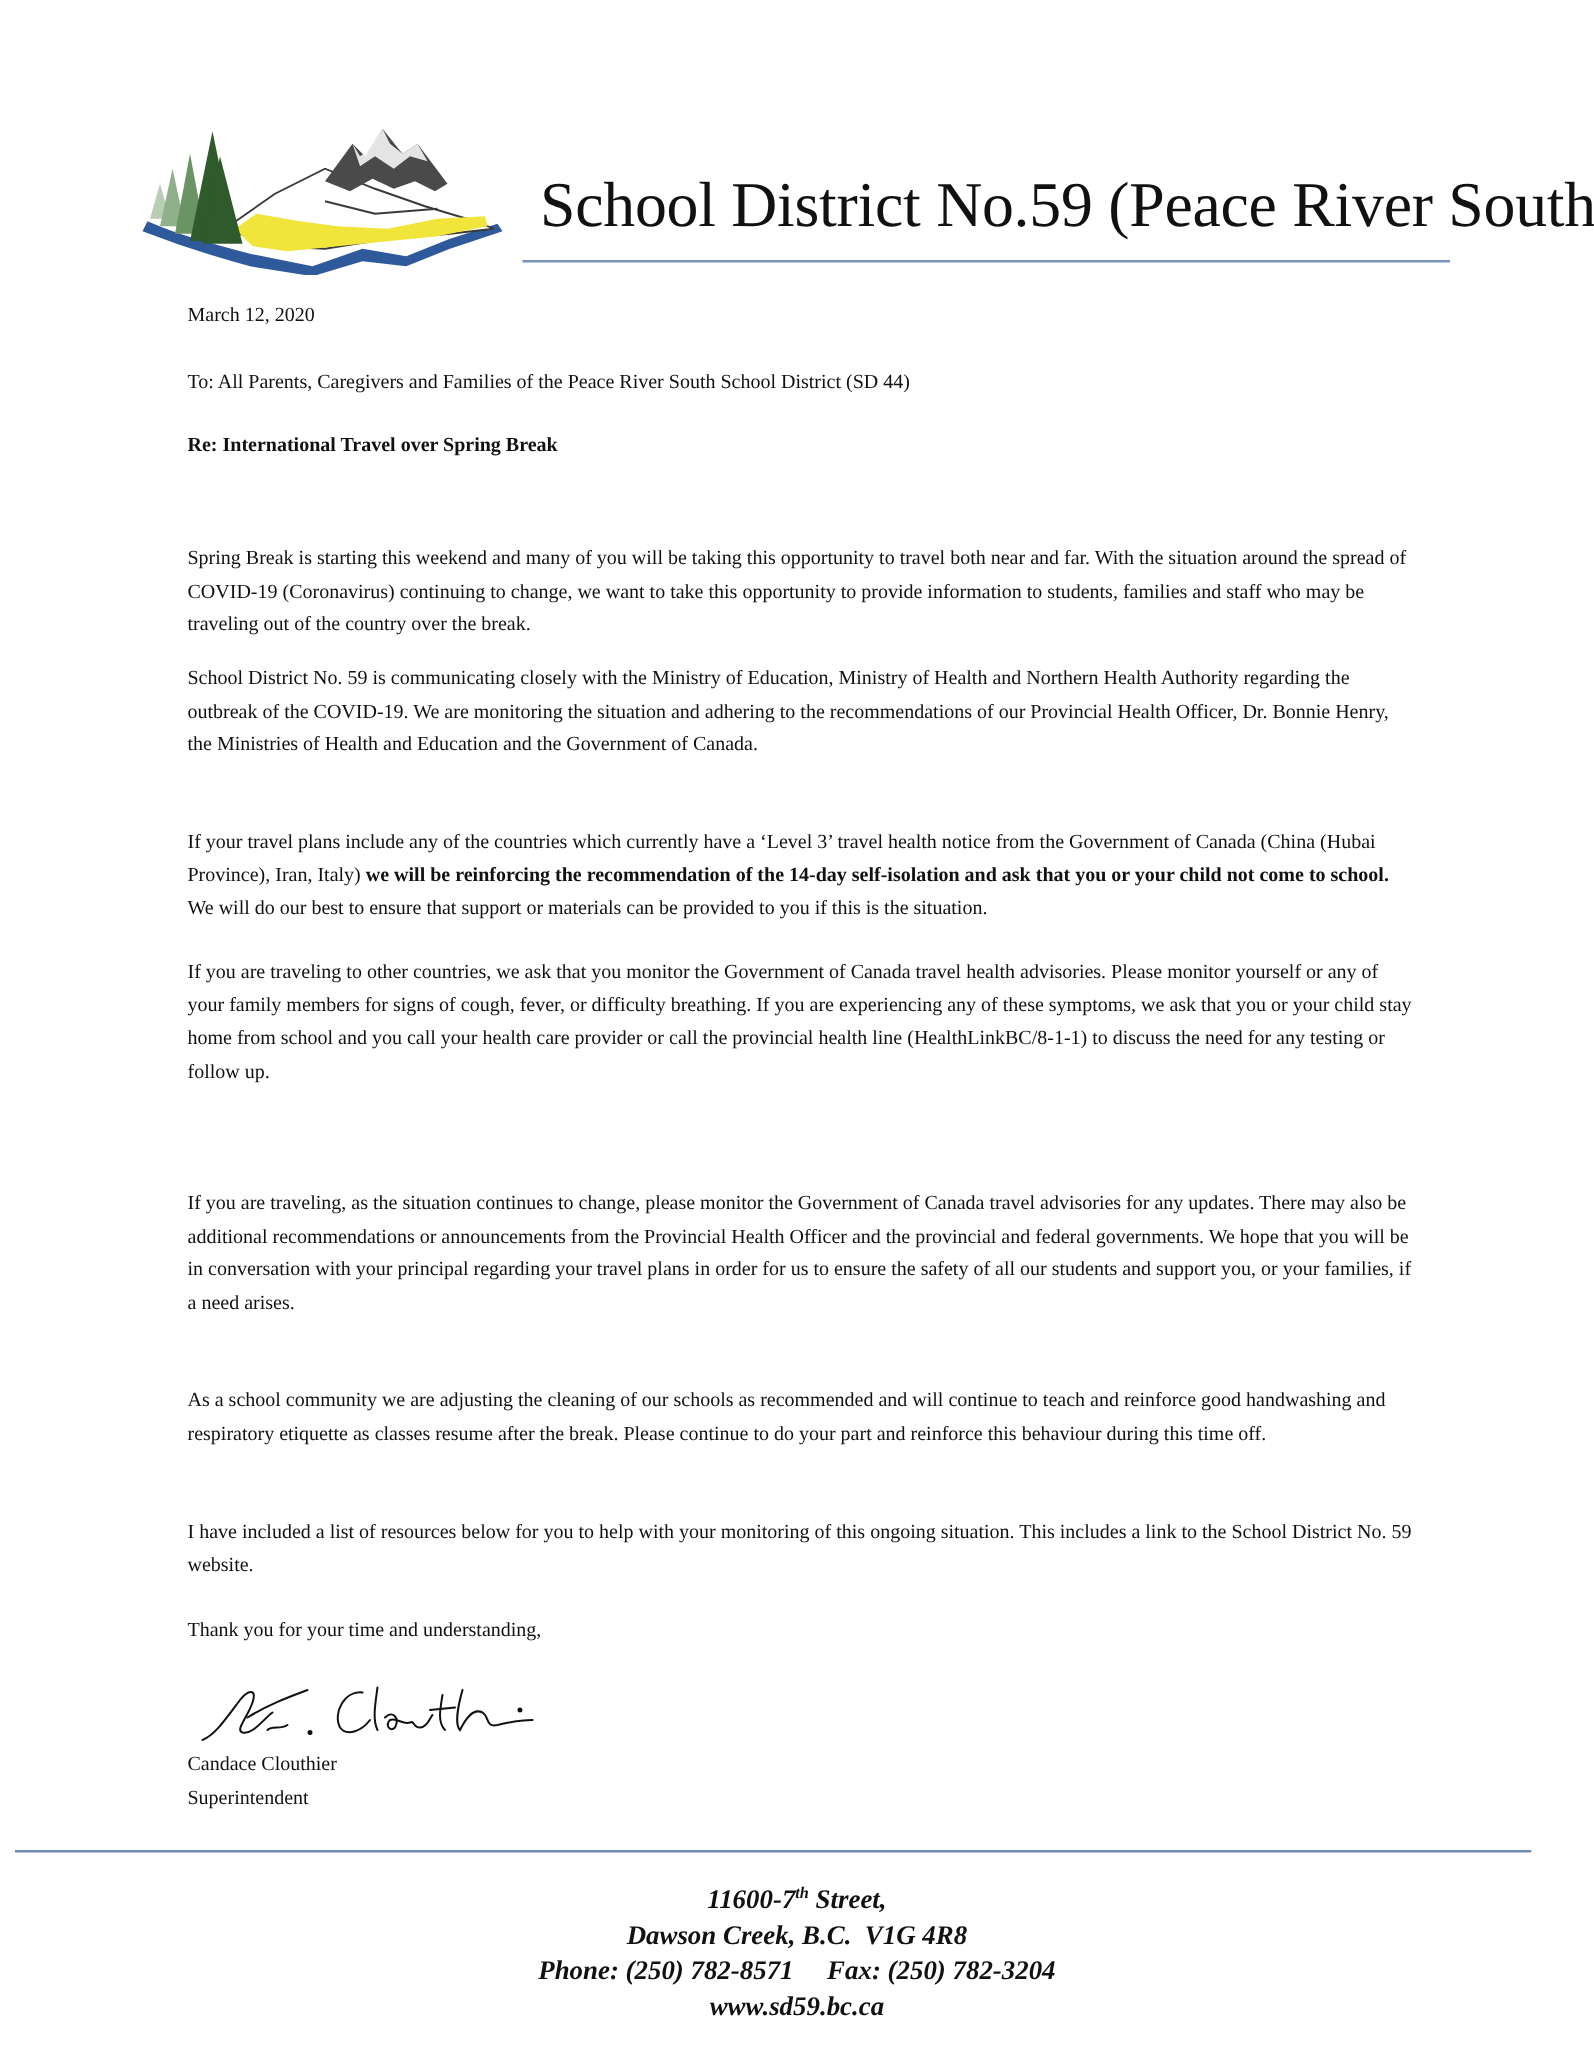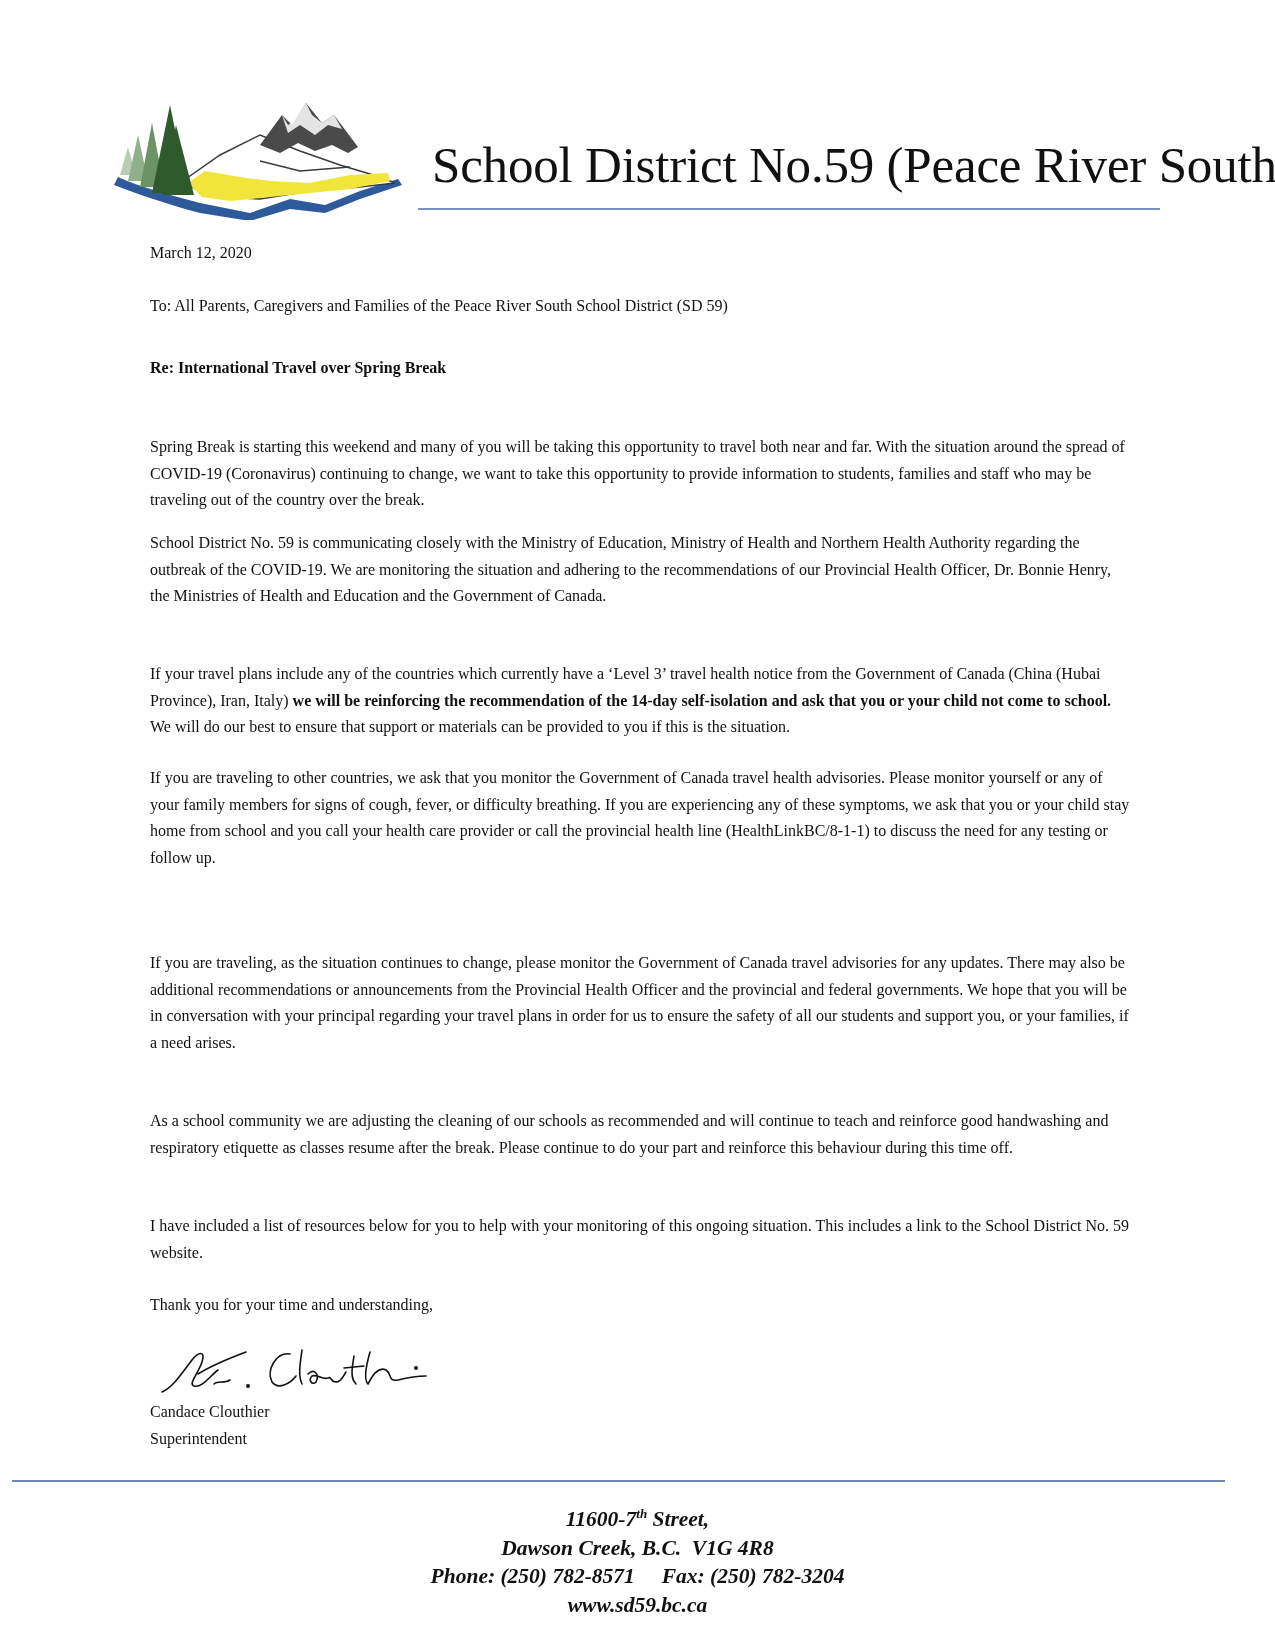--- a/index.html
+++ b/index.html
@@ -6,21 +6,21 @@
     body { width: 1275px; height: 1650px; position: relative; overflow: hidden;
            font-family: "Liberation Serif", "DejaVu Serif", serif; color: #111111; }
     .logo { position: absolute; left: 110px; top: 95px; width: 300px; height: 125px; }
     .title { position: absolute; left: 432px; top: 142px; font-size: 51px; line-height: 46px;
              white-space: nowrap; letter-spacing: -0.2px; }
     .rule-top { position: absolute; left: 418px; top: 208px; width: 742px; height: 2px; background: #7a93bc; }
     .body-text { position: absolute; left: 150px; width: 980px; font-size: 16px; line-height: 26.5px; }
     .body-text p { margin: 0; }
     .date { top: 240px; }
     .to { top: 293px; }
-    .re { top: 355px; font-weight: bold; }
+    .re { top: 344px; font-weight: bold; }
     .p1 { top: 398px; margin-top: 36px; }
     .p2 { top: 530px; }
     .p3 { top: 661px; }
     .p4 { top: 765px; }
     .p5 { top: 950px; }
     .p6 { top: 1108px; }
     .p7 { top: 1213px; }
     .thanks { top: 1292px; }
     .sig { position: absolute; left: 158px; top: 1340px; width: 290px; height: 58px; }
     .name { top: 1399px; }
@@ -53,21 +53,21 @@
     <path d="M30 92 L 42 28 L 54 92 Z" fill="#6b9465"></path>
     <path d="M42 98 L 60 10 L 78 98 Z" fill="#2f5a2c"></path>
     <path d="M52 100 L 66 30 L 84 100 Z" fill="#2f5a2c"></path>
   </svg>
 </div>
 
 <div class="title">School District No.59 (Peace River South)</div>
 <div class="rule-top"></div>
 
 <div class="body-text date">March 12, 2020</div>
-<div class="body-text to">To:  All Parents, Caregivers and Families of the Peace River South School District (SD 59)</div>
+<div class="body-text to">To:  All Parents, Caregivers and Families of the Peace River South School District (SD 44)</div>
 <div class="body-text re">Re:  International Travel over Spring Break</div>
 
 <div class="body-text p1">
   <p>Spring Break is starting this weekend and many of you will be taking this opportunity to travel both near and far.  With the situation around the spread of COVID-19 (Coronavirus) continuing to change, we want to take this opportunity to provide information to students, families and staff who may be traveling out of the country over the break.</p>
 </div>
 <div class="body-text p2">
   <p>School District No. 59 is communicating closely with the Ministry of Education, Ministry of Health and Northern Health Authority regarding the outbreak of the COVID-19.  We are monitoring the situation and adhering to the recommendations of our Provincial Health Officer, Dr. Bonnie Henry, the Ministries of Health and Education and the Government of Canada.</p>
 </div>
 <div class="body-text p3">
   <p><span>If your travel plans include any of the countries which currently have a ‘Level 3’ travel health notice from the Government of Canada (China (Hubai Province), Iran, Italy) </span><span class="bold">we will be reinforcing the recommendation of the 14-day self-isolation and ask that you or your child not come to school.</span><span> We will do our best to ensure that support or materials can be provided to you if this is the situation.</span></p>

